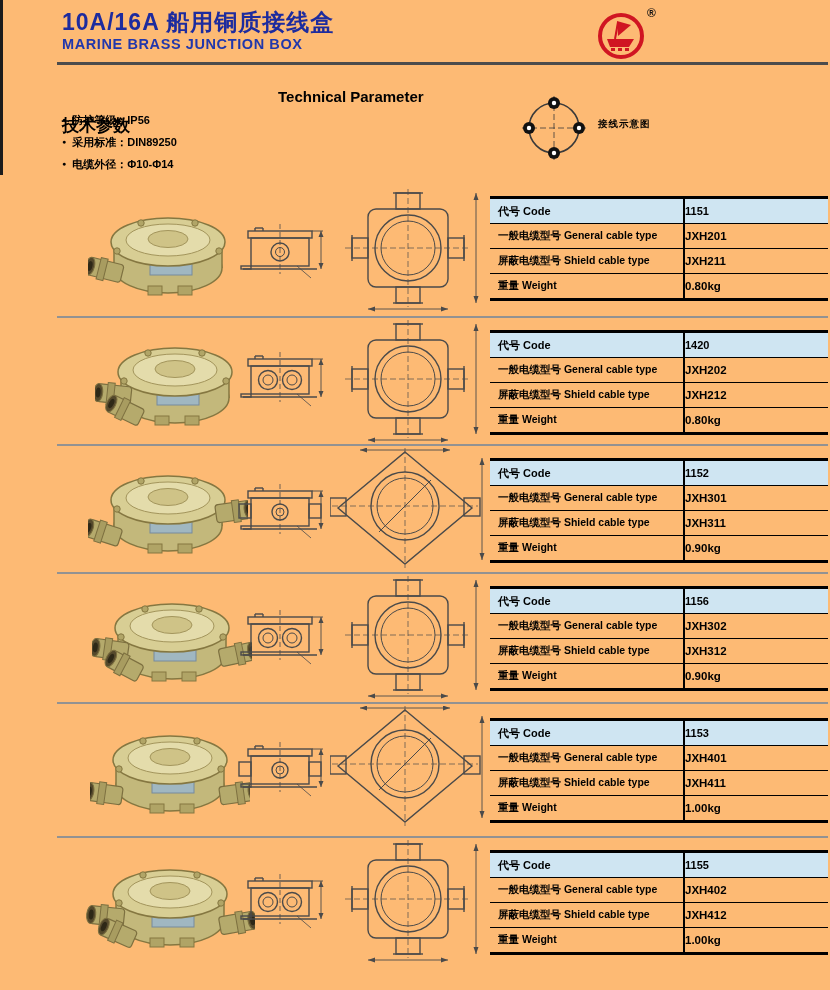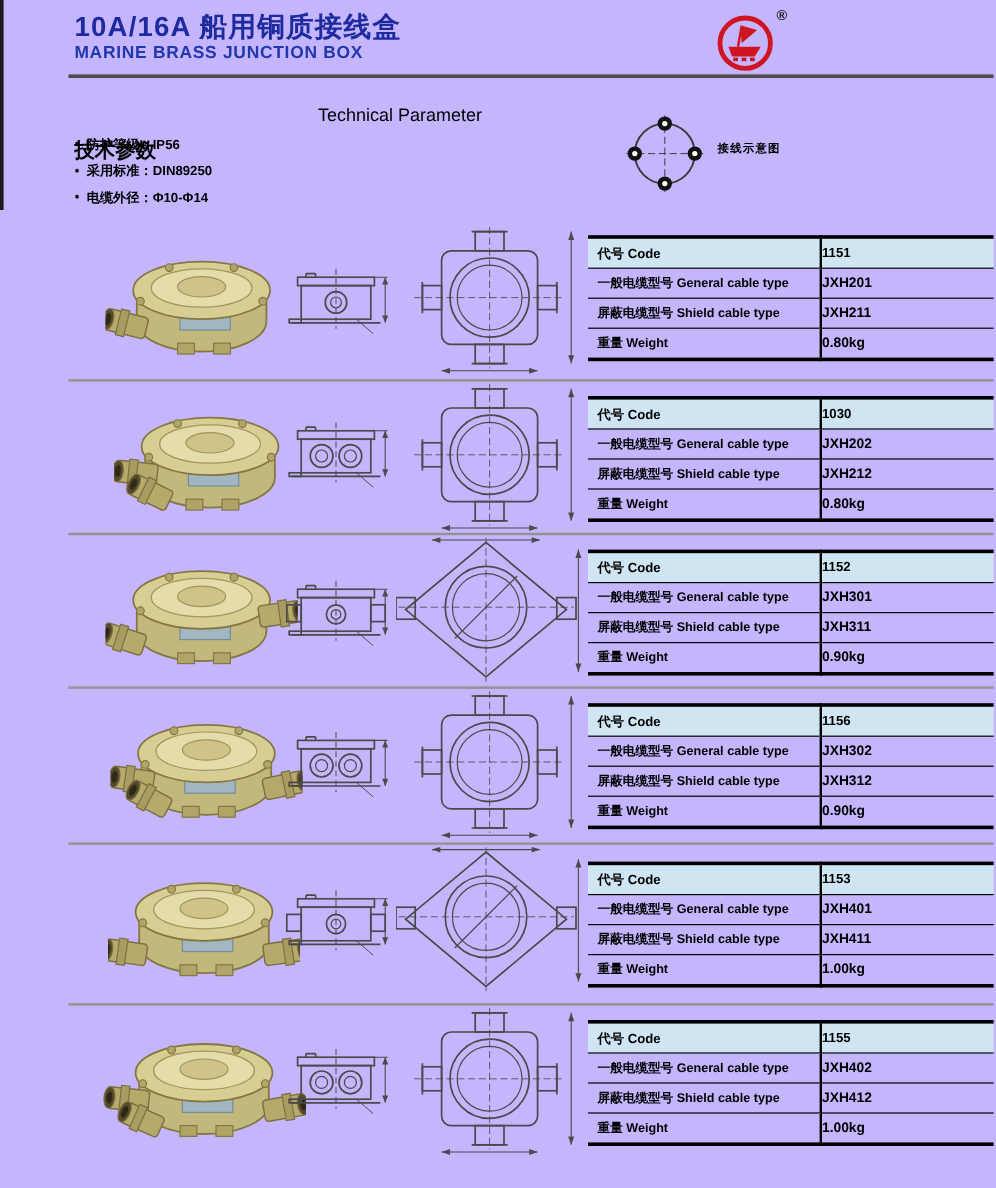--- a/index.html
+++ b/index.html
@@ -1,30 +1,30 @@
 <!DOCTYPE html>
 <html><head>
 <meta charset="utf-8">
 <style>
   html,body{margin:0;padding:0;background:#ffffff;}
   .page{
-    position:relative;width:830px;height:990px;background:#c4b5fd;
+    position:relative;width:830px;height:990px;background:#fdba74;
     font-family:"Liberation Sans","DejaVu Sans",sans-serif;overflow:hidden;
   }
   .abs{position:absolute;}
   
   .title-cn{left:62px;top:7px;font-size:23px;font-weight:bold;color:#1d2b9e;letter-spacing:1px;white-space:nowrap;}
   .title-en{left:62px;top:36px;font-size:14.5px;font-weight:bold;color:#2137ac;letter-spacing:0.6px;white-space:nowrap;}
   .reg-mark{left:647px;top:6px;font-size:12px;font-weight:bold;color:#111;}
   .brand{left:660px;top:26px;font-size:22px;font-weight:bold;color:#141414;letter-spacing:2.5px;white-space:nowrap;}
   .header-rule{left:57px;top:62px;width:771px;height:3px;background:#4c4c4c;}
   .scan-edge{left:0;top:0;width:3px;height:175px;background:#1b1b1b;}
   
   .tech-h-cn{left:62px;top:86px;font-size:17px;font-weight:bold;color:#000;margin-top:28px;}
-  .tech-h-en{left:265px;top:88px;font-size:15px;font-weight:normal;color:#000;}
+  .tech-h-en{left:278px;top:88px;font-size:15px;font-weight:bold;color:#000;}
   .tech-list{margin:0;padding:0;list-style:none;}
   .tech-list li{font-size:11px;font-weight:bold;color:#000;margin-bottom:7px;white-space:nowrap;}
   .tech-list li::before{content:"●";font-size:7px;vertical-align:2px;margin-right:6px;}
   .tech-list-cn{left:62px;top:113px;}
   .tech-list-en{left:265px;top:113px;}
   .schematic{left:516px;top:92px;}
   .schematic-label{left:598px;top:118px;font-size:9.5px;font-weight:bold;color:#000;letter-spacing:1px;}
   
   .prod-row{position:absolute;left:0;width:830px;}
   .row-sep{position:absolute;left:57px;width:771px;bottom:0;height:2px;background:#929292;}
@@ -220,21 +220,21 @@
       <circle cx="55" cy="38" r="9.5" fill="none" stroke="#4a4a4a" stroke-width="1.4"></circle>
         <circle cx="55" cy="38" r="5" fill="none" stroke="#4a4a4a" stroke-width="1"></circle>
     </svg>
     <svg class="drawing" style="left:333px;top:2px" width="150" height="124" viewBox="0 0 150 124">
       <use href="#fv-upright"></use>
     </svg>
     <table class="spec" style="top:12px">
       <tbody>
           <tr class="hdr">
             <td>代号 Code</td>
-            <td class="val">1030</td>
+            <td class="val">1420</td>
           </tr>
       <tr>
             <td>一般电缆型号 General cable type</td>
             <td class="val">JXH202</td>
           </tr>
       <tr>
             <td>屏蔽电缆型号 Shield cable type</td>
             <td class="val">JXH212</td>
           </tr>
       <tr>

